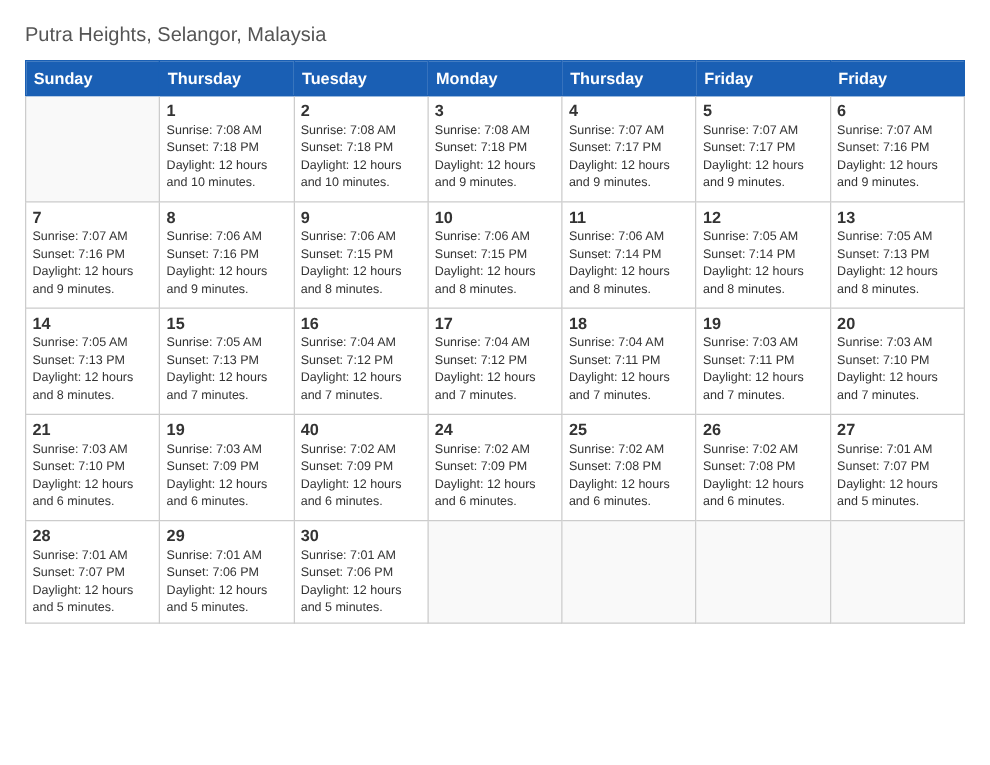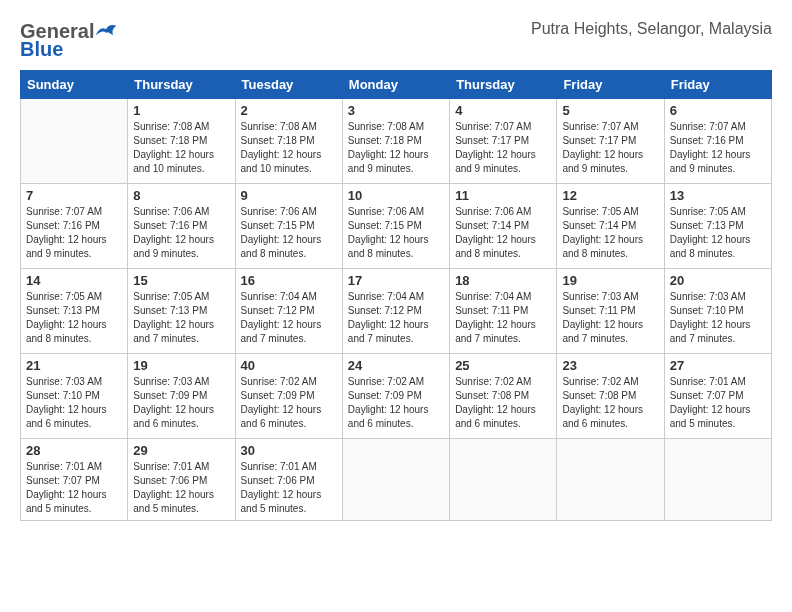--- a/index.html
+++ b/index.html
@@ -75,34 +75,20 @@
       background: #f9f9f9;
     }
     tr:last-child td {
       height: 75px;
     }
   </style>
 </head>
 <body>
 
 <div class="header-area">
-  <div class="logo">
-    <div class="logo-row">
-      <div style="font-size:22px;font-weight:bold;color:#333;line-height:1.1;">
-          <div style="display:flex;align-items:center;gap:0;">
-    <span style="color:#555;font-size:20px;font-weight:bold;">General</span>
-    <svg width="24" height="22" viewBox="0 0 28 22" style="display:inline-block;vertical-align:middle;">
-      <path d="M2,16 Q7,5 14,9 Q18,2 26,5 Q20,9 22,16 Q16,11 14,13 Q10,9 2,16Z" fill="#1a5fb4"></path>
-    </svg>
-  </div>
-  <div style="color:#1a5fb4;font-size:20px;font-weight:bold;margin-top:-4px;">Blue</div>
-        </div>
-    </div>
-    <div style="font-size:22px;font-weight:bold;color:#1a5fb4;"></div>
-  </div>
   <div class="title-area">
     <div class="location-title">Putra Heights, Selangor, Malaysia</div>
   </div>
 </div>
 
 <table class="calendar">
   <thead>
     <tr>
       <th>Sunday</th>
       <th>Thursday</th>
@@ -266,21 +252,21 @@
 Sunset: 7:09 PM
 Daylight: 12 hours and 6 minutes.</div>
         </td>
         <td>
           <span class="day-number">25</span>
           <div class="day-info" style="white-space: pre-line;">Sunrise: 7:02 AM
 Sunset: 7:08 PM
 Daylight: 12 hours and 6 minutes.</div>
         </td>
         <td>
-          <span class="day-number">23</span>
+          <span class="day-number">26</span>
           <div class="day-info" style="white-space: pre-line;">Sunrise: 7:02 AM
 Sunset: 7:08 PM
 Daylight: 12 hours and 6 minutes.</div>
         </td>
         <td>
           <span class="day-number">27</span>
           <div class="day-info" style="white-space: pre-line;">Sunrise: 7:01 AM
 Sunset: 7:07 PM
 Daylight: 12 hours and 5 minutes.</div>
         </td>

